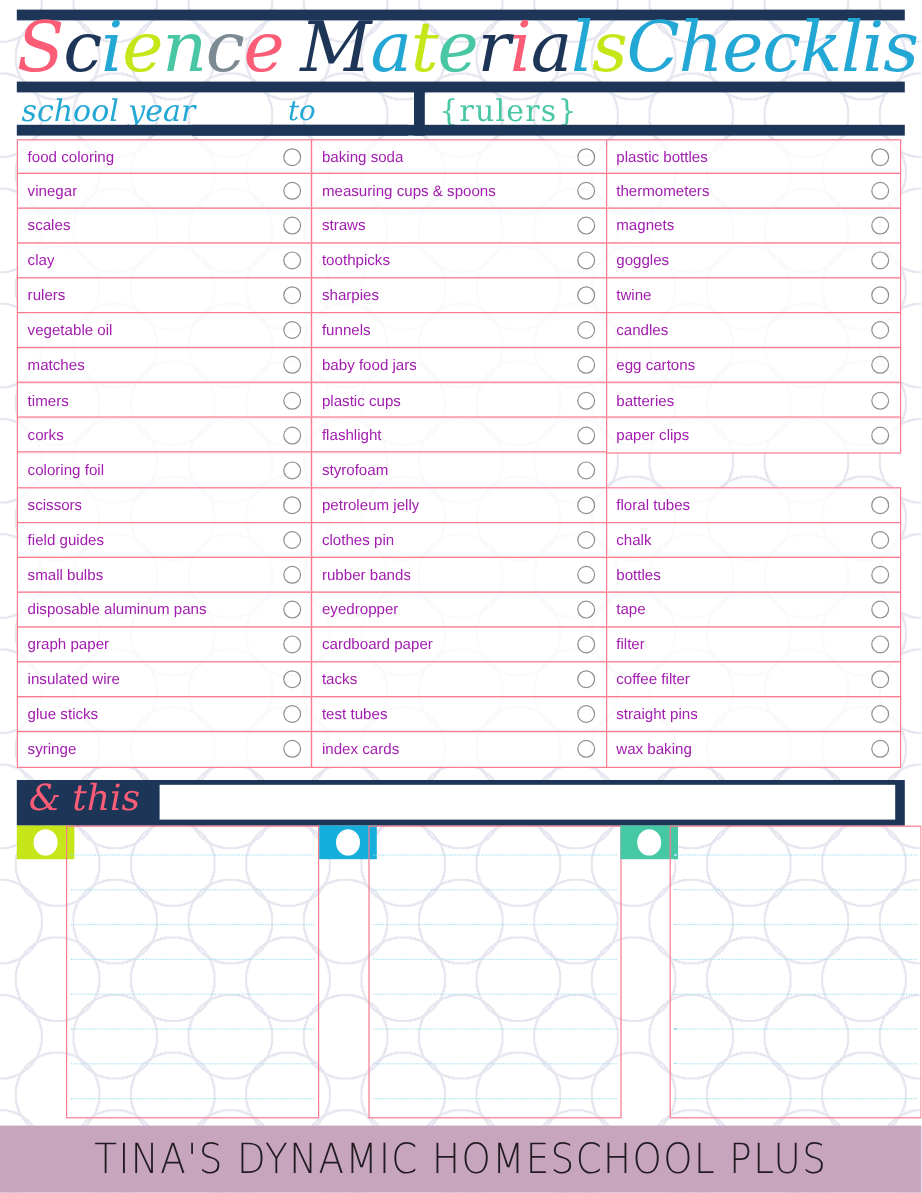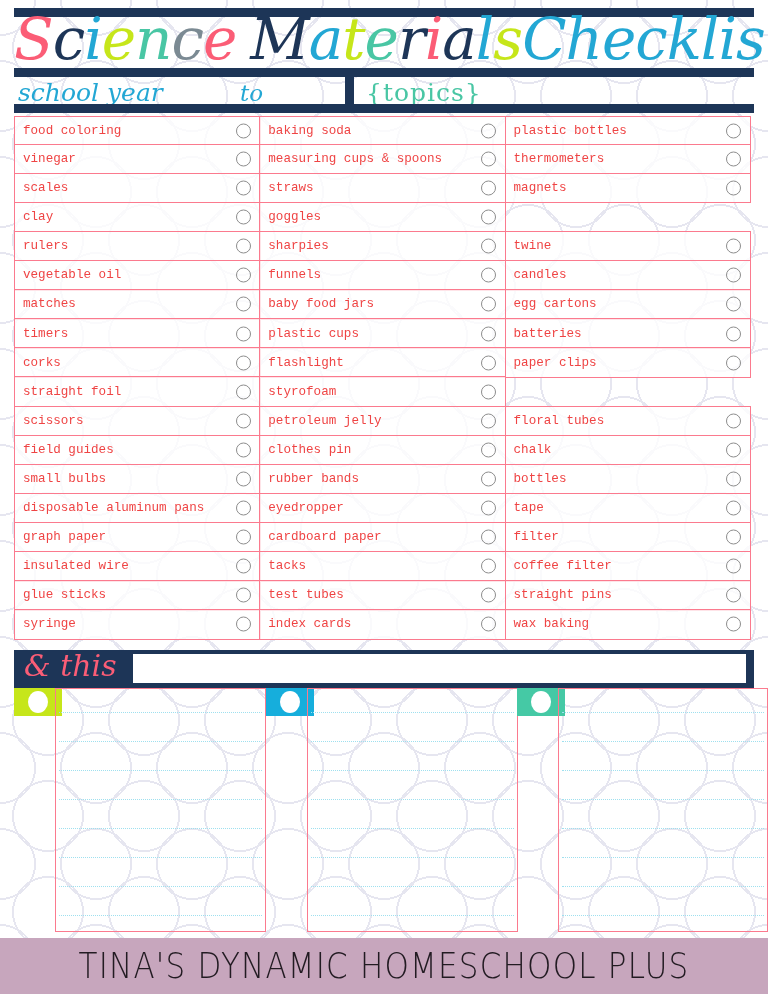--- a/index.html
+++ b/index.html
@@ -59,23 +59,23 @@
     flex:0 0 246.666px;
     border:1.4px solid #fb7a8e;
     background:rgba(255,255,255,0.80);
     box-sizing:border-box;
     display:flex;align-items:center;
     margin-top:-1.4px;margin-left:-1.4px;
   }
   .cell:first-child{margin-left:0;}
   .row:first-child .cell{margin-top:0;}
   .cell .txt{
-    font-size:12.6px;color:#ef4444;
+    font-size:12.6px;color:#a21caf;
     padding-left:8px;
-    font-family:Liberation Mono, monospace;
+    font-family:Liberation Sans, sans-serif;
     white-space:nowrap;overflow:hidden;
   }
   .cell .bubble{
     position:absolute;right:9px;top:50%;transform:translateY(-50%);
     width:13px;height:13px;border:1.4px solid #8d8d8d;border-radius:50%;
     background:transparent;
   }
 
   
   .this-band{
@@ -132,21 +132,21 @@
 <div class="sheet">
 
   <div class="hdr-rule top"></div>
   <div class="title" id="title-holder"><span class="cursive" style="color: rgb(251, 93, 118);">S</span><span class="cursive" style="color: rgb(29, 53, 87);">c</span><span class="cursive" style="color: rgb(35, 167, 212);">i</span><span class="cursive" style="color: rgb(198, 230, 26);">e</span><span class="cursive" style="color: rgb(73, 198, 164);">n</span><span class="cursive" style="color: rgb(123, 138, 147);">c</span><span class="cursive" style="color: rgb(251, 93, 118);">e</span><span class="cursive" style="color: rgb(255, 255, 255); display: inline-block; width: 14px;"></span><span class="cursive" style="color: rgb(29, 53, 87);">M</span><span class="cursive" style="color: rgb(35, 167, 212);">a</span><span class="cursive" style="color: rgb(198, 230, 26);">t</span><span class="cursive" style="color: rgb(73, 198, 164);">e</span><span class="cursive" style="color: rgb(29, 53, 87);">r</span><span class="cursive" style="color: rgb(251, 93, 118);">i</span><span class="cursive" style="color: rgb(29, 53, 87);">a</span><span class="cursive" style="color: rgb(35, 167, 212);">l</span><span class="cursive" style="color: rgb(198, 230, 26);">s</span><span class="cursive" style="color: rgb(35, 167, 212);">C</span><span class="cursive" style="color: rgb(35, 167, 212);">h</span><span class="cursive" style="color: rgb(35, 167, 212);">e</span><span class="cursive" style="color: rgb(35, 167, 212);">c</span><span class="cursive" style="color: rgb(35, 167, 212);">k</span><span class="cursive" style="color: rgb(35, 167, 212);">l</span><span class="cursive" style="color: rgb(35, 167, 212);">i</span><span class="cursive" style="color: rgb(35, 167, 212);">s</span><span class="cursive" style="color: rgb(35, 167, 212);">t</span></div>
   <div class="hdr-rule bot"></div>
 
   <div class="lbl-year">school year</div>
   <div class="sub-line" style="left:160px;top:104px;width:180px;height:9px;background:#1d3557;"></div>
   <div class="lbl-to">to</div>
   <div class="sub-div"></div>
-  <div class="lbl-topics">{topics}</div>
+  <div class="lbl-topics">{rulers}</div>
   <div class="sub-rule"></div>
 
   <div class="table" id="table-holder">
       <div class="row">
         <div class="cell">
           <div class="txt">food coloring</div>
           <div class="bubble"></div>
         </div>
         <div class="cell">
           <div class="txt">baking soda</div>
@@ -184,20 +184,24 @@
           <div class="txt">magnets</div>
           <div class="bubble"></div>
         </div>
       </div>
       <div class="row">
         <div class="cell">
           <div class="txt">clay</div>
           <div class="bubble"></div>
         </div>
         <div class="cell">
+          <div class="txt">toothpicks</div>
+          <div class="bubble"></div>
+        </div>
+        <div class="cell">
           <div class="txt">goggles</div>
           <div class="bubble"></div>
         </div>
       </div>
       <div class="row">
         <div class="cell">
           <div class="txt">rulers</div>
           <div class="bubble"></div>
         </div>
         <div class="cell">
@@ -260,21 +264,21 @@
           <div class="txt">flashlight</div>
           <div class="bubble"></div>
         </div>
         <div class="cell">
           <div class="txt">paper clips</div>
           <div class="bubble"></div>
         </div>
       </div>
       <div class="row">
         <div class="cell">
-          <div class="txt">straight foil</div>
+          <div class="txt">coloring foil</div>
           <div class="bubble"></div>
         </div>
         <div class="cell">
           <div class="txt">styrofoam</div>
           <div class="bubble"></div>
         </div>
       </div>
       <div class="row">
         <div class="cell">
           <div class="txt">scissors</div>

